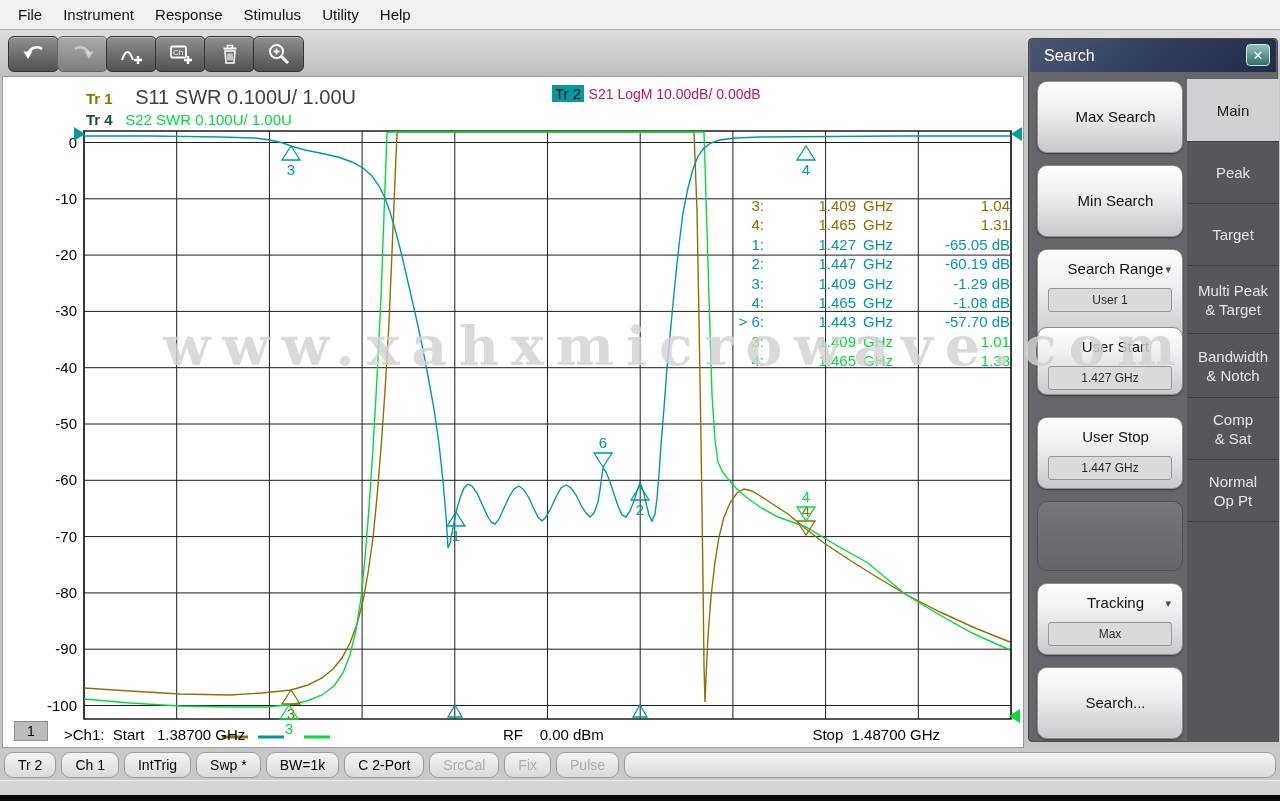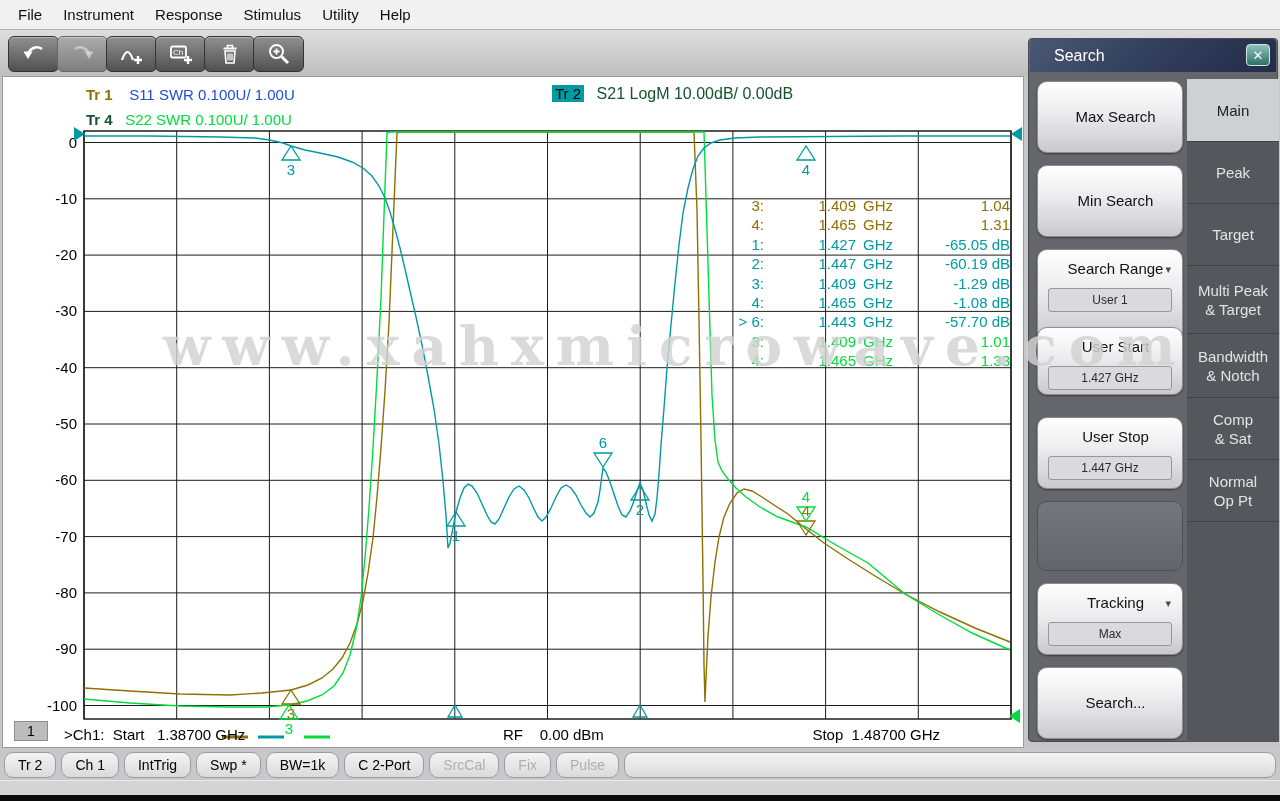--- a/index.html
+++ b/index.html
@@ -35,21 +35,21 @@
   .chan-badge{position:absolute;left:14px;top:721px;width:34px;height:20px;z-index:2;background:#bcbcbe;
               border:1px solid #8e8e90;box-sizing:border-box;text-align:center;font-size:14px;line-height:18px;color:#000;}
   .watermark{position:absolute;left:163px;top:313px;z-index:5;pointer-events:none;
              font-family:"DejaVu Serif","Liberation Serif",serif;font-weight:bold;font-size:55px;
              letter-spacing:12px;color:#d2d2d2;opacity:.82;white-space:nowrap;}
   
   .panel{position:absolute;left:1028px;top:38px;width:250px;height:704px;background:#64666c;
          border:1px solid #4a4c50;border-radius:4px;box-sizing:border-box;z-index:3;}
   .panel-title{position:absolute;left:1px;top:0;width:246px;height:33px;border-radius:4px 4px 0 0;
                background:linear-gradient(135deg,#4a5875 0%,#33405e 45%,#222c48 100%);
-               color:#fff;font-size:16px;line-height:33px;padding-left:24px;box-sizing:border-box;}
+               color:#fff;font-size:16px;line-height:33px;padding-left:14px;box-sizing:border-box;}
   .panel-close{position:absolute;right:7px;top:5px;width:24px;height:22px;border-radius:4px;
                background:linear-gradient(180deg,#8fc4bc,#2f6e68);border:1px solid #cfe8e4;
                color:#fff;font-size:13px;font-weight:bold;text-align:center;line-height:21px;box-sizing:border-box;}
   .pbtn{position:absolute;left:8px;width:146px;border-radius:10px;
         background:linear-gradient(180deg,#ffffff,#ececee 45%,#c9c9cd);
         border:1px solid #8e8e92;box-shadow:0 1px 2px rgba(0,0,0,.45);
         box-sizing:border-box;font-size:15px;color:#121212;text-align:center;padding-left:11px;}
   .pbtn .lbl-mid{line-height:70px;}
   .pbtn .lbl-top{line-height:20px;margin-top:9px;}
   .pbtn .arrow{position:absolute;right:11px;top:13px;font-size:11px;color:#4a4c50;}
@@ -195,25 +195,25 @@
       <polygon points="85,134 74,127 74,141" fill="#009aa2"></polygon>
       <polygon points="1011,134 1022,127 1022,141" fill="#009aa2"></polygon>
       <polygon points="1009,716 1020,709 1020,723" fill="#00dc3c"></polygon>
       <line x1="222" y1="737" x2="248" y2="737" stroke="#8f7000" stroke-width="3"></line>
       <line x1="258" y1="737" x2="284" y2="737" stroke="#009aa2" stroke-width="3"></line>
       <line x1="304" y1="737" x2="330" y2="737" stroke="#00dc3c" stroke-width="3"></line>
     </svg>
 
   <div class="overlay" style="left:86px;top:86px;">
     <span class="trace-badge" id="tr1-badge" style="color: rgb(143, 112, 0);">Tr 1</span>
-    <span id="tr1-label" style="font-size: 15px; margin-left: 12px; color: #1d4ed8;">S11 SWR 0.100U/ 1.00U</span>
+    <span id="tr1-label" style="font-size: 20px; margin-left: 18px; color: #404040;">S11 SWR 0.100U/ 1.00U</span>
   </div>
   <div class="overlay" style="left:552px;top:85px;">
     <span class="trace-badge tr2-box" id="tr2-badge">Tr 2</span>
-    <span id="tr2-label" style="font-size: 16px; margin-left: 8px; color: #14532d;">S21 LogM 10.00dB/ 0.00dB</span>
+    <span id="tr2-label" style="font-size: 14px; color: #be185d;">S21 LogM 10.00dB/ 0.00dB</span>
   </div>
   <div class="overlay" style="left:86px;top:111px;">
     <span class="trace-badge" id="tr4-badge" style="color: #14532d;">Tr 4</span>
     <span id="tr4-label" style="font-size: 15px; margin-left: 8px; color: rgb(0, 220, 60);">S22 SWR 0.100U/ 1.00U</span>
   </div>
 
   <div class="mkr-table" id="mkr-table">
       <div class="mkr-row" style="color: rgb(143, 112, 0);">
         <span class="c1">3:</span>
         <span class="c2">1.409</span>

